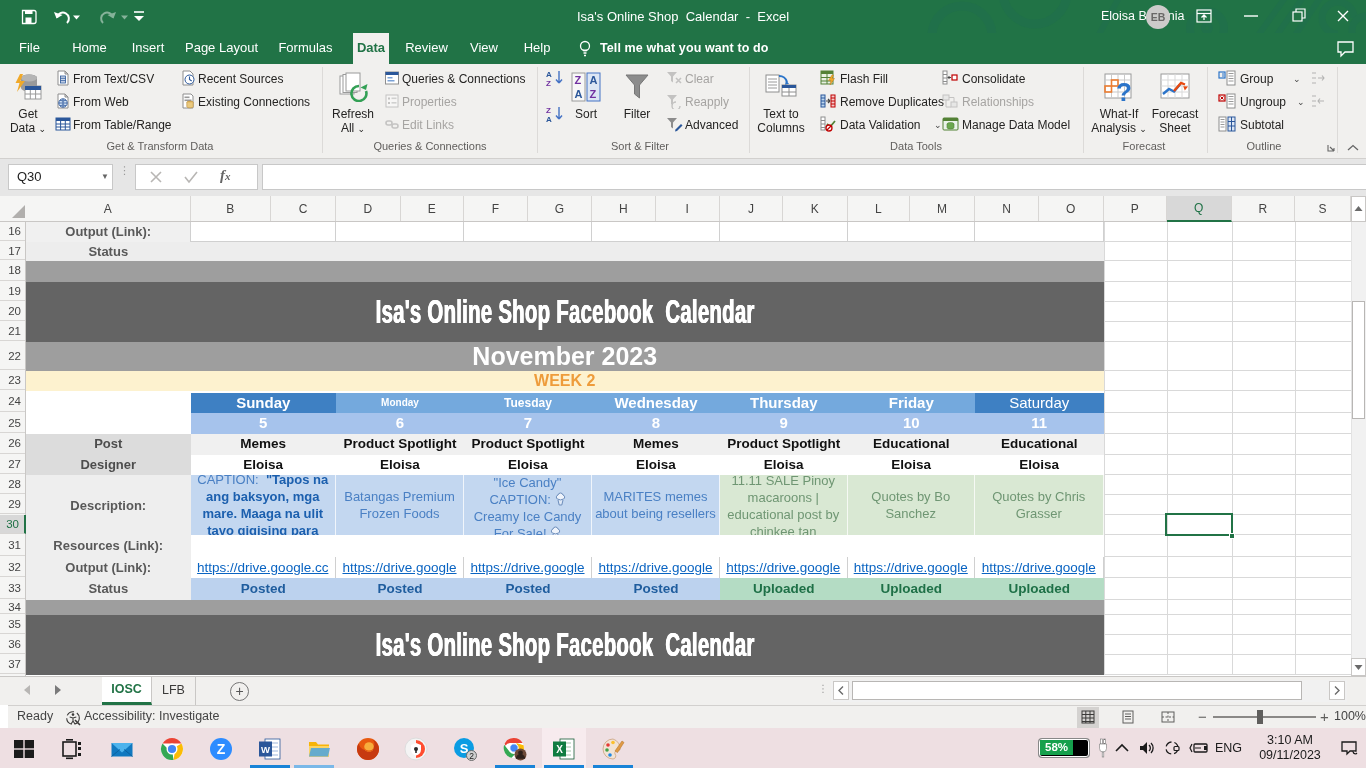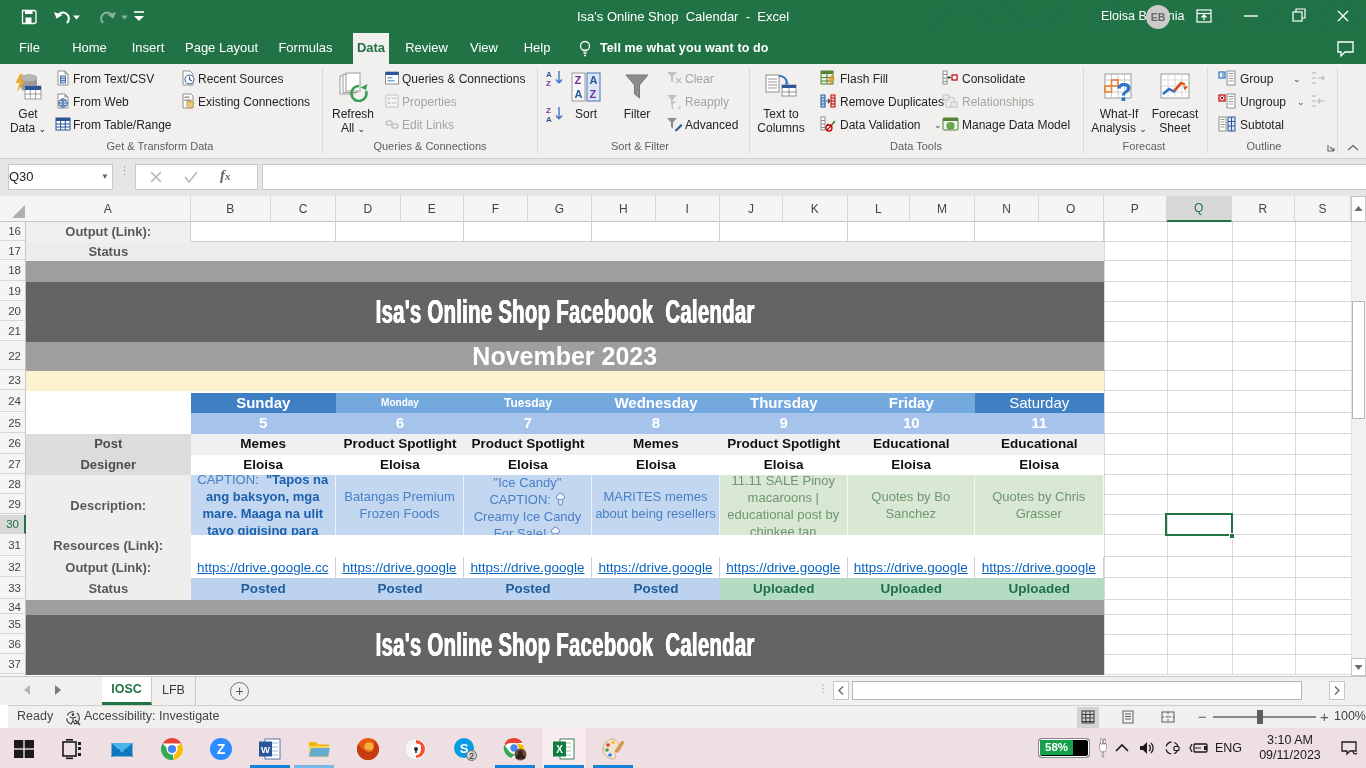--- a/index.html
+++ b/index.html
@@ -14,21 +14,21 @@
 .wtext { color:#fff; font-size:12.5px; }
 
 #ribbon { top:64px; left:0; width:1366px; height:95px; background:#f1f0ee; border-bottom:1px solid #d2d0ce; font-size:12px; color:#252423; }
 .gsep { position:absolute; top:3px; height:86px; width:1px; background:#dcdad8; }
 .small { position:absolute; height:22px; line-height:22px; white-space:nowrap; color:#252423; }
 .small.dis { color:#a6a4a2; }
 .big { position:absolute; top:2px; width:54px; height:84px; text-align:center; }
 .big .cap { font-size:12px; line-height:14px; margin-top:2px; }
 
 #fbar { top:159px; left:0; width:1366px; height:37px; background:#e6e6e6; }
-#namebox { position:absolute; left:8px; top:5px; width:105px; height:26px; background:#fff; border:1px solid #c8c8c8; font-size:13px; color:#222; line-height:24px; }
+#namebox { position:absolute; left:8px; top:5px; width:105px; height:26px; background:#fff; border:1px solid #c8c8c8; font-size:13px; color:#222; line-height:24px; padding-left:8px; }
 #fxbox { position:absolute; left:135px; top:5px; width:123px; height:26px; background:#fff; border:1px solid #c8c8c8; }
 #finput { position:absolute; left:262px; top:5px; width:1104px; height:26px; background:#fff; border:1px solid #c8c8c8; border-right:none; }
 
 #sheet { top:196px; left:0; width:1366px; height:480px; background:#fff; overflow:hidden; }
 #colhdr { position:absolute; top:0; left:0; width:1351px; height:26px; background:#f5f5f4; border-bottom:1px solid #c9c7c5; }
 .ch { position:absolute; top:0; height:25px; line-height:26px; text-align:center; font-size:12px; color:#444; border-right:1px solid #d8d6d4; }
 .rh { position:absolute; left:0; width:25px; border-bottom:1px solid #d8d6d4; text-align:right; padding-right:4px; font-size:11.5px; color:#444; background:#f5f5f4; }
 #rowhdr { position:absolute; top:26px; left:0; width:26px; height:454px; background:#f5f5f4; border-right:1px solid #c9c7c5; }
 .cell { position:absolute; overflow:hidden; }
 .cond { display:inline-block; transform:scaleX(0.615); transform-origin:center; letter-spacing:0.5px; white-space:nowrap; text-shadow:0.6px 0 currentColor, -0.6px 0 currentColor; }
@@ -478,20 +478,21 @@
 <div class="cell" style="left:975px;top:0px;width:128.5px;height:19.5px;background:#fff;border-right:1px solid #d0d0d0;border-bottom:1px solid #d0d0d0"></div>
 <div class="cell" style="left:189.5px;top:0px;width:1px;height:19.5px;background:#d0d0d0"></div>
 <div class="cell" style="left:26px;top:19.5px;width:1077.5px;height:19.5px;background:#ededed"></div>
 <div class="cell lbl" style="left:26px;top:19.5px;width:164.5px;height:19.5px;line-height:19.5px">Status</div>
 <div class="cell" style="left:26px;top:39px;width:1077.5px;height:20.5px;background:#9e9e9e"></div>
 <div class="cell" style="left:26px;top:59.5px;width:1077.5px;height:60px;background:#646464"></div>
 <div class="cell" style="left:26px;top:73.5px;width:1077.5px;height:34px;text-align:center;color:#fff;font-weight:bold;font-size:33px;line-height:32px"><span class="cond">Isa's Online Shop Facebook&nbsp; Calendar</span></div>
 <div class="cell" style="left:26px;top:119.5px;width:1077.5px;height:29.5px;background:#9e9e9e"></div>
 <div class="cell" style="left:26px;top:119.5px;width:1077.5px;height:29.5px;text-align:center;color:#fff;font-weight:bold;font-size:25px;line-height:29.5px">November 2023</div>
 <div class="cell" style="left:26px;top:149px;width:1077.5px;height:20.30000000000001px;background:#fdf2cf"></div>
+<div class="cell" style="left:26px;top:149px;width:1077.5px;height:20.30000000000001px;text-align:center;color:#ee9c3b;font-weight:bold;font-size:16px;line-height:20.30000000000001px">WEEK 2</div>
 <div class="cell" style="left:190.5px;top:170.5px;width:145.5px;height:20.49999999999999px;background:#3e80c3;color:#fff;font-weight:bold;font-size:15px;text-align:center;line-height:20.49999999999999px">Sunday</div>
 <div class="cell" style="left:336px;top:170.5px;width:128px;height:20.49999999999999px;background:#74a9dd;color:#fff;font-weight:bold;font-size:10px;text-align:center;line-height:20.49999999999999px">Monday</div>
 <div class="cell" style="left:464px;top:170.5px;width:128px;height:20.49999999999999px;background:#74a9dd;color:#fff;font-weight:bold;font-size:12px;text-align:center;line-height:20.49999999999999px">Tuesday</div>
 <div class="cell" style="left:592px;top:170.5px;width:128px;height:20.49999999999999px;background:#74a9dd;color:#fff;font-weight:bold;font-size:15px;text-align:center;line-height:20.49999999999999px">Wednesday</div>
 <div class="cell" style="left:720px;top:170.5px;width:127.5px;height:20.49999999999999px;background:#74a9dd;color:#fff;font-weight:bold;font-size:15px;text-align:center;line-height:20.49999999999999px">Thursday</div>
 <div class="cell" style="left:847.5px;top:170.5px;width:127.5px;height:20.49999999999999px;background:#74a9dd;color:#fff;font-weight:bold;font-size:15px;text-align:center;line-height:20.49999999999999px">Friday</div>
 <div class="cell" style="left:975px;top:170.5px;width:128.5px;height:20.49999999999999px;background:#3e80c3;color:#fff;font-weight:normal;font-size:15px;text-align:center;line-height:20.49999999999999px">Saturday</div>
 <div class="cell" style="left:190.5px;top:191px;width:145.5px;height:21px;background:#a6c3ec;color:#fff;font-weight:bold;font-size:15px;text-align:center;line-height:19px">5</div>
 <div class="cell" style="left:336px;top:191px;width:128px;height:21px;background:#a6c3ec;color:#fff;font-weight:bold;font-size:15px;text-align:center;line-height:19px">6</div>
 <div class="cell" style="left:464px;top:191px;width:128px;height:21px;background:#a6c3ec;color:#fff;font-weight:bold;font-size:15px;text-align:center;line-height:19px">7</div>

